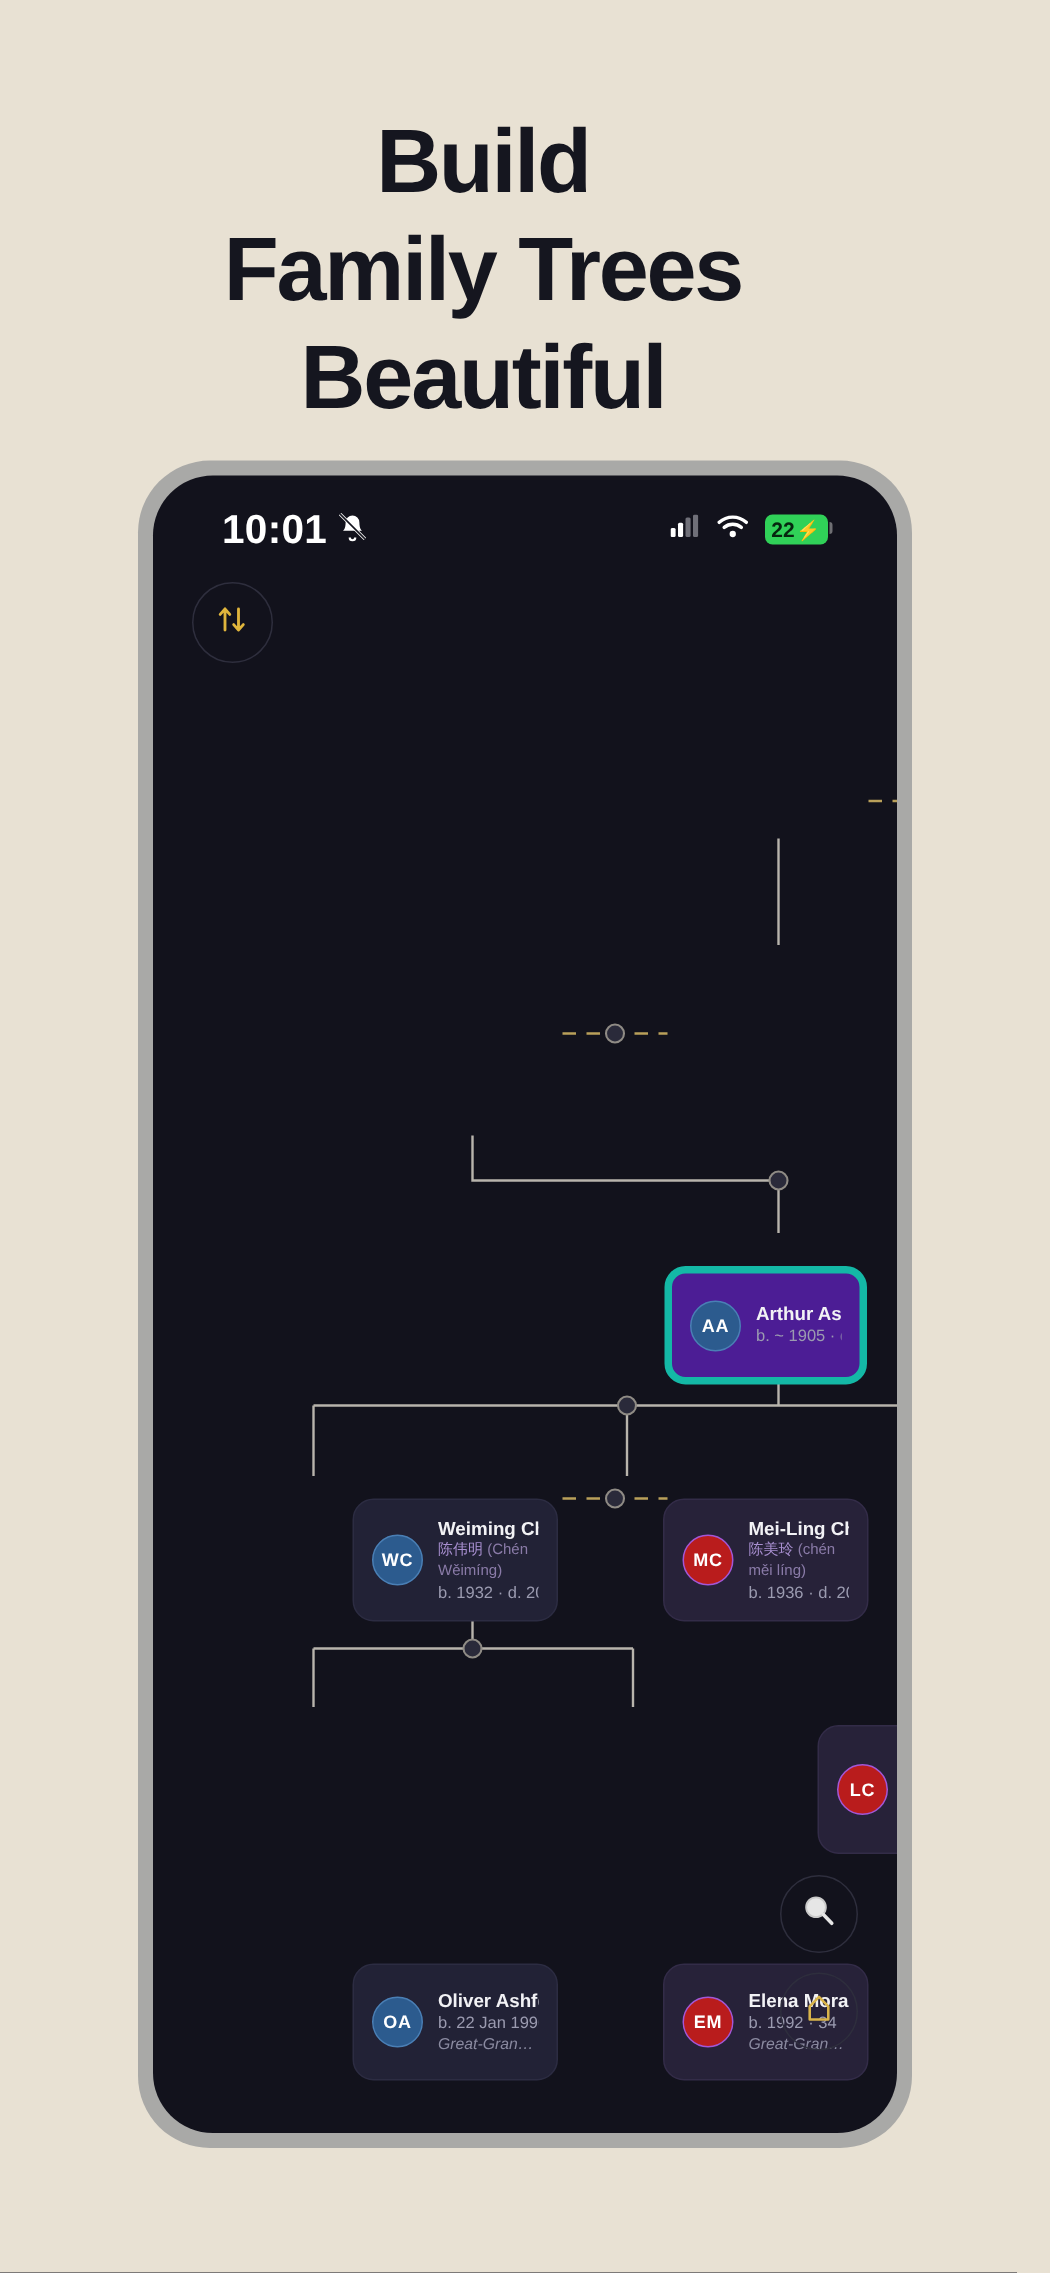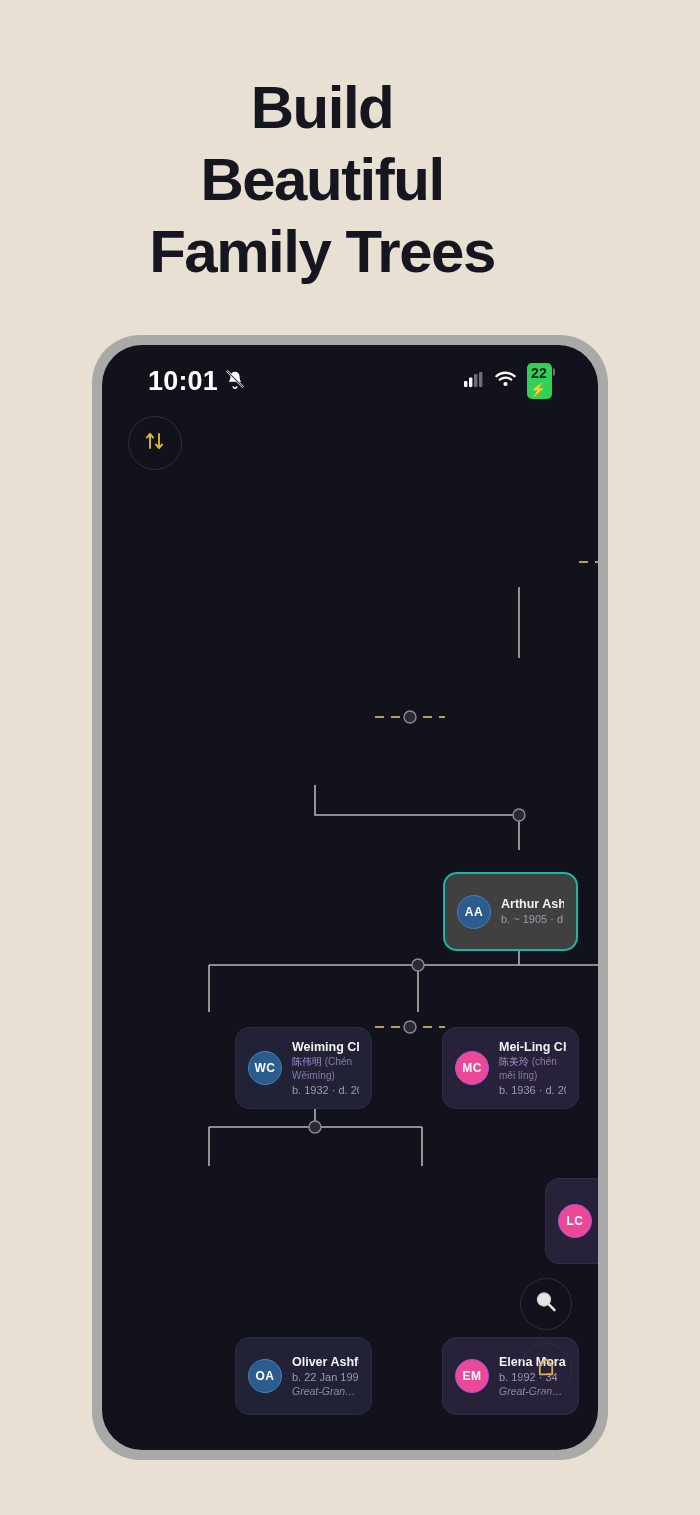--- a/index.html
+++ b/index.html
@@ -20,21 +20,21 @@
     font-weight:bold;
     font-size:60px;
     line-height:72px;
     letter-spacing:-1.5px;
   }
   .headline .hl-line { display:block; }
 
   
   .phone-frame {
     position:absolute;
-    left:92px; top:335px;
+    left:92px; top:307px;
     width:516px; height:1125px;
     background:#a9a9a7;
     border-radius:48px;
     padding:10px;
   }
   .phone-screen {
     position:relative;
     width:100%; height:100%;
     background:#12121c;
     border-radius:40px;
@@ -51,21 +51,20 @@
   .status-time {
     color:#ffffff; font-size:27px; font-weight:bold; letter-spacing:0.2px;
   }
   .status-right { display:flex; align-items:center; gap:11px; }
   .battery-pill {
     background:#30d158; color:#06260f;
     font-size:14px; font-weight:bold;
     border-radius:5px; padding:2px 5px 2px 4px;
     display:flex; align-items:center; gap:1px;
     position:relative;
-    flex-direction:column;
   }
   .battery-pill::after {
     content:""; position:absolute; right:-3px; top:5px;
     width:2px; height:8px; background:#6f6f73; border-radius:0 2px 2px 0;
   }
   .batt-bolt { color:#06260f; font-size:13px; }
 
   
   .sort-btn {
     position:absolute; left:26px; top:71px;
@@ -84,33 +83,33 @@
     position:absolute;
     background:#222236;
     border:1px solid #2c2c42;
     border-radius:14px;
     display:flex; align-items:center;
     padding:0 12px;
     overflow:hidden;
   }
   .node.female { background:#272239; border-color:#332c48; }
   .node.selected {
-    border:2px solid #14b8a6;
-    background:#404040;
+    border:5px solid #14b8a6;
+    background:#4c1d95;
   }
   .avatar {
     flex:0 0 auto;
     width:34px; height:34px; border-radius:50%;
     display:flex; align-items:center; justify-content:center;
     font-size:12px; font-weight:bold; color:#ffffff;
     letter-spacing:0.5px;
     margin-right:10px;
   }
   .avatar.male { background:#2c5b8e; border:1.5px solid #4a7fb5; }
-  .avatar.female { background:#ec4899; border:1.5px solid #a357d6; }
+  .avatar.female { background:#b91c1c; border:1.5px solid #a357d6; }
   .node-text { min-width:0; flex:1; overflow:hidden; }
   .n-name {
     color:#f2f2f5; font-size:12.5px; font-weight:bold;
     white-space:nowrap; line-height:15px;
   }
   .n-cjk {
     color:#a88fd0; font-size:10px; line-height:14px;
   }
   .n-cjk .rom { color:#8a7ba8; }
   .n-dates {
@@ -130,22 +129,22 @@
     display:flex; align-items:center; justify-content:center;
   }
   .fab-search { right:26px; bottom:120px; }
   .fab-home   { right:26px; bottom:55px; }
 </style>
 </head>
 <body>
 
 <div class="headline">
   <span class="hl-line">Build</span>
+  <span class="hl-line">Family Trees</span>
   <span class="hl-line">Beautiful</span>
-  <span class="hl-line">Family Trees</span>
 </div>
 
 <div class="phone-frame">
   <div class="phone-screen">
 
     <div class="status-bar">
       <div class="status-left">
         <span class="status-time">10:01</span>
         <span>
           <svg width="22" height="22" viewBox="0 0 24 24">

